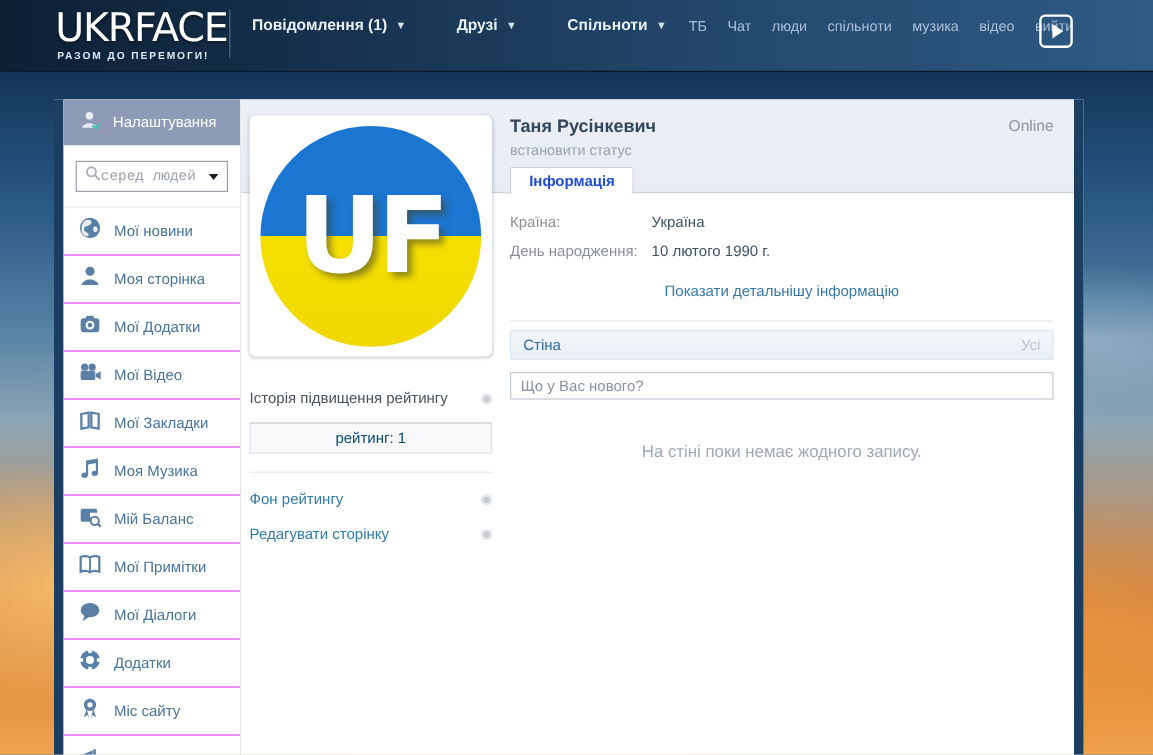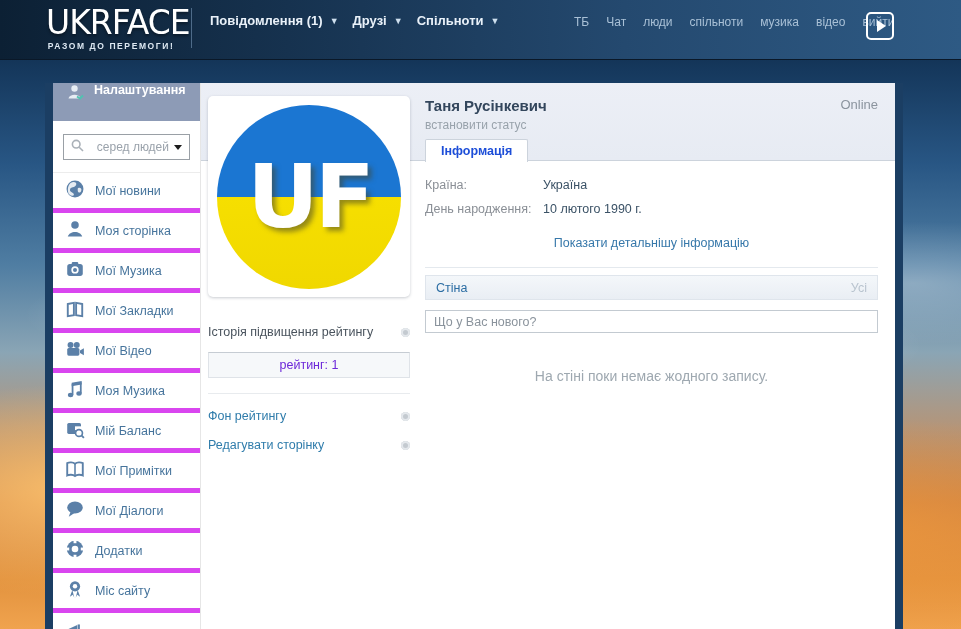--- a/index.html
+++ b/index.html
@@ -21,49 +21,49 @@
 
   
   .header { position:absolute; top:0; left:0; width:961px; height:60px;
     background:linear-gradient(90deg,#0c2034 0%,#16324f 30%,#24496f 65%,#2e5a84 100%);
     border-bottom:1px solid #0a1828; z-index:5; }
   .logo-block { position:absolute; left:46px; top:6px; width:130px; text-align:center; color:#fff; }
   .logo-text { font-size:33px; font-weight:normal; letter-spacing:-1px; line-height:34px;
     font-family:"DejaVu Sans", sans-serif; text-shadow:0 2px 3px rgba(0,0,0,.4); }
   .logo-tagline { font-size:8.5px; font-weight:bold; letter-spacing:1.6px; color:#dde8f2; margin-top:1px; }
   .header-sep { position:absolute; left:191px; top:8px; width:1px; height:40px; background:rgba(150,185,220,.45); }
-  .main-nav { position:absolute; left:210px; top:13px; display:flex; gap:14px; align-items:flex-start; }
+  .main-nav { position:absolute; left:210px; top:13px; display:flex; gap:42px; align-items:flex-start; }
   .main-nav .nav-item { display:flex; align-items:center; gap:7px; color:#e9f1f9; font-size:13px;
     font-weight:bold; cursor:pointer; text-decoration:none; }
   .caret { font-size:9px; color:#cfe0ef; line-height:10px; }
   .header-links { position:absolute; left:574px; top:15px; display:flex; gap:17px; }
   .header-links a { color:#a9c0d6; font-size:12px; text-decoration:none; cursor:pointer; }
   .play-btn { position:absolute; left:866px; top:12px; width:28px; height:28px; background:transparent;
     border:2px solid #ffffff; border-radius:5px; cursor:pointer; display:flex; align-items:center; justify-content:center; }
   .play-tri { width:0; height:0; border-left:9px solid #fff; border-top:6px solid transparent;
     border-bottom:6px solid transparent; margin-left:3px; }
 
   
   .container { position:absolute; left:45px; top:83px; width:858px; height:560px;
     border-left:8px solid #1b3e63; border-right:8px solid #1b3e63; display:flex; background:#fff; z-index:4; }
 
   
   .sidebar { width:148px; background:#fff; flex-shrink:0; border-right:1px solid #e6e6e6; }
-  .settings { height:38px; background:#8d9bb6; display:flex; gap:9px;
-    padding-left:13px; color:#ffffff; font-size:12.5px; cursor:pointer;font-weight:bold; }
+  .settings { height:38px; background:#8d9bb6; display:flex; align-items:center; gap:9px;
+    padding-left:13px; color:#ffffff; font-size:12.5px; cursor:pointer; }
   .search-box { margin:13px 10px 12px 10px; height:26px; background:#fff; border:1px solid #9aa0a6;
     display:flex; align-items:center; padding:0 7px; }
   .search-box input { flex:1; border:none; outline:none; min-width:0; font-size:12px; color:#ef4444;
-    text-align:right; font-family:Liberation Sans, sans-serif; }
+    font-family:Liberation Mono, monospace; }
   .search-box input::placeholder { color:#9aa2ab; }
   .search-arrow { width:0; height:0; border-top:5px solid #1c1c1c; border-left:4px solid transparent;
     border-right:4px solid transparent; margin-left:5px; cursor:pointer; }
   .menu { border-top:1px solid #ececec; }
   .menu-item { height:40px; display:flex; align-items:center; gap:10px; padding-left:12px;
-    border-bottom:5px solid #d946ef; cursor:pointer; }
+    border-bottom:1px solid #d946ef; cursor:pointer; }
   .menu-item .mi-label { color:#46749c; font-size:12.5px; }
   .menu-item svg { flex-shrink:0; }
   .menu-item.partial { border-bottom:none; height:21px; align-items:flex-start; padding-top:7px; overflow:hidden; }
 
   
   .content { position:relative; flex:1; background:#fff; }
   .band { position:absolute; top:0; left:0; right:0; height:78px;
     background:linear-gradient(180deg,#eceff6 0%,#e7ebf3 100%); border-bottom:1px solid #ccd3dc; }
   .cols { position:relative; display:flex; height:100%; }
   .left-col { width:217px; flex-shrink:0; padding-left:7px; }
@@ -75,21 +75,21 @@
   .avatar-circle { width:184px; height:184px; border-radius:50%;
     background:linear-gradient(180deg,#1b76d2 0%,#1b76d2 50%,#f6df00 50%,#f0d800 100%);
     display:flex; align-items:center; justify-content:center; cursor:pointer; }
   .avatar-circle span { font-family:"DejaVu Sans", sans-serif; font-weight:bold; font-size:88px;
     color:#ffffff; letter-spacing:-4px; text-shadow:4px 4px 5px rgba(70,70,40,.55); line-height:1; }
   .lc-row { width:202px; display:flex; align-items:center; justify-content:space-between; }
   .history-row { margin-top:28px; color:#49535d; font-size:12.5px; cursor:pointer; }
   .dot { width:9px; height:9px; border-radius:50%; background:#c4cad0;
     box-shadow:inset 0 0 0 2px #e4e8ec; cursor:pointer; flex-shrink:0; }
   .rating-bar { margin-top:13px; width:202px; height:26px; line-height:24px; text-align:center;
-    background:#f6f8fa; border:1px solid #dfe3e8; border-top-color:#c6ccd3; color:#6d28d9; font-size:12.5px; }
+    background:#f6f8fa; border:1px solid #dfe3e8; border-top-color:#c6ccd3; color:#0c4a6e; font-size:12.5px; }
   .lc-divider { margin-top:15px; width:202px; border-top:1px solid #e8ebee; }
   .lc-link-row { margin-top:15px; cursor:pointer; }
   .lc-link-row a { color:#2f7cab; font-size:12.5px; text-decoration:none; }
 
   
   .profile-head { position:relative; height:56px; padding-top:14px; }
   .p-name { font-size:15px; font-weight:bold; color:#33465c; }
   .p-status { display:inline-block; margin-top:4px; font-size:12px; color:#98a2ab; text-decoration:none; cursor:pointer; }
   .online { position:absolute; right:0; top:14px; font-size:13px; color:#8b949e; }
   .tabs { position:relative; z-index:2; height:23px; display:flex; }
@@ -192,37 +192,37 @@
               </svg></span>
           <span class="mi-label">Моя сторінка</span>
         </div>
         <div class="menu-item">
           <span><svg width="20" height="20" viewBox="0 0 18 18">
                 <rect x="6" y="2.8" width="6" height="3" rx="1.2" fill="#5b80a8"></rect>
                 <rect x="2" y="4.6" width="14" height="10.6" rx="2.4" fill="#5b80a8"></rect>
                 <circle cx="9" cy="9.8" r="3.3" fill="#fff"></circle>
                 <circle cx="9" cy="9.8" r="1.8" fill="#5b80a8"></circle>
               </svg></span>
-          <span class="mi-label">Мої Музика</span>
-        </div>
-        <div class="menu-item">
-          <span><svg width="20" height="20" viewBox="0 0 18 18">
-                <path d="M2.5 4.5 L8 3.5 L8 14.5 L2.5 15.5 Z" fill="none" stroke="#5b80a8" stroke-width="1.7"></path>
-                <path d="M15.5 4.5 L10 3.5 L10 14.5 L15.5 15.5 Z" fill="none" stroke="#5b80a8" stroke-width="1.7"></path>
-              </svg></span>
-          <span class="mi-label">Мої Закладки</span>
+          <span class="mi-label">Мої Додатки</span>
         </div>
         <div class="menu-item">
           <span><svg width="20" height="20" viewBox="0 0 18 18">
                 <circle cx="5" cy="5.4" r="2.7" fill="#5b80a8"></circle>
                 <circle cx="10.6" cy="5.4" r="2.7" fill="#5b80a8"></circle>
                 <rect x="2" y="8" width="11" height="7" rx="1.4" fill="#5b80a8"></rect>
                 <path d="M13.5 10.4 L17 8.4 L17 14.6 L13.5 12.6 Z" fill="#5b80a8"></path>
               </svg></span>
           <span class="mi-label">Мої Відео</span>
+        </div>
+        <div class="menu-item">
+          <span><svg width="20" height="20" viewBox="0 0 18 18">
+                <path d="M2.5 4.5 L8 3.5 L8 14.5 L2.5 15.5 Z" fill="none" stroke="#5b80a8" stroke-width="1.7"></path>
+                <path d="M15.5 4.5 L10 3.5 L10 14.5 L15.5 15.5 Z" fill="none" stroke="#5b80a8" stroke-width="1.7"></path>
+              </svg></span>
+          <span class="mi-label">Мої Закладки</span>
         </div>
         <div class="menu-item">
           <span><svg width="20" height="20" viewBox="0 0 18 18">
                 <ellipse cx="5" cy="14.4" rx="2.4" ry="2" fill="#5b80a8"></ellipse>
                 <ellipse cx="12.6" cy="13" rx="2.4" ry="2" fill="#5b80a8"></ellipse>
                 <rect x="6" y="4.4" width="1.6" height="10" fill="#5b80a8"></rect>
                 <rect x="13.4" y="3" width="1.6" height="10" fill="#5b80a8"></rect>
                 <path d="M6 3.4 L15 1.8 L15 5 L6 6.6 Z" fill="#5b80a8"></path>
               </svg></span>
           <span class="mi-label">Моя Музика</span>

